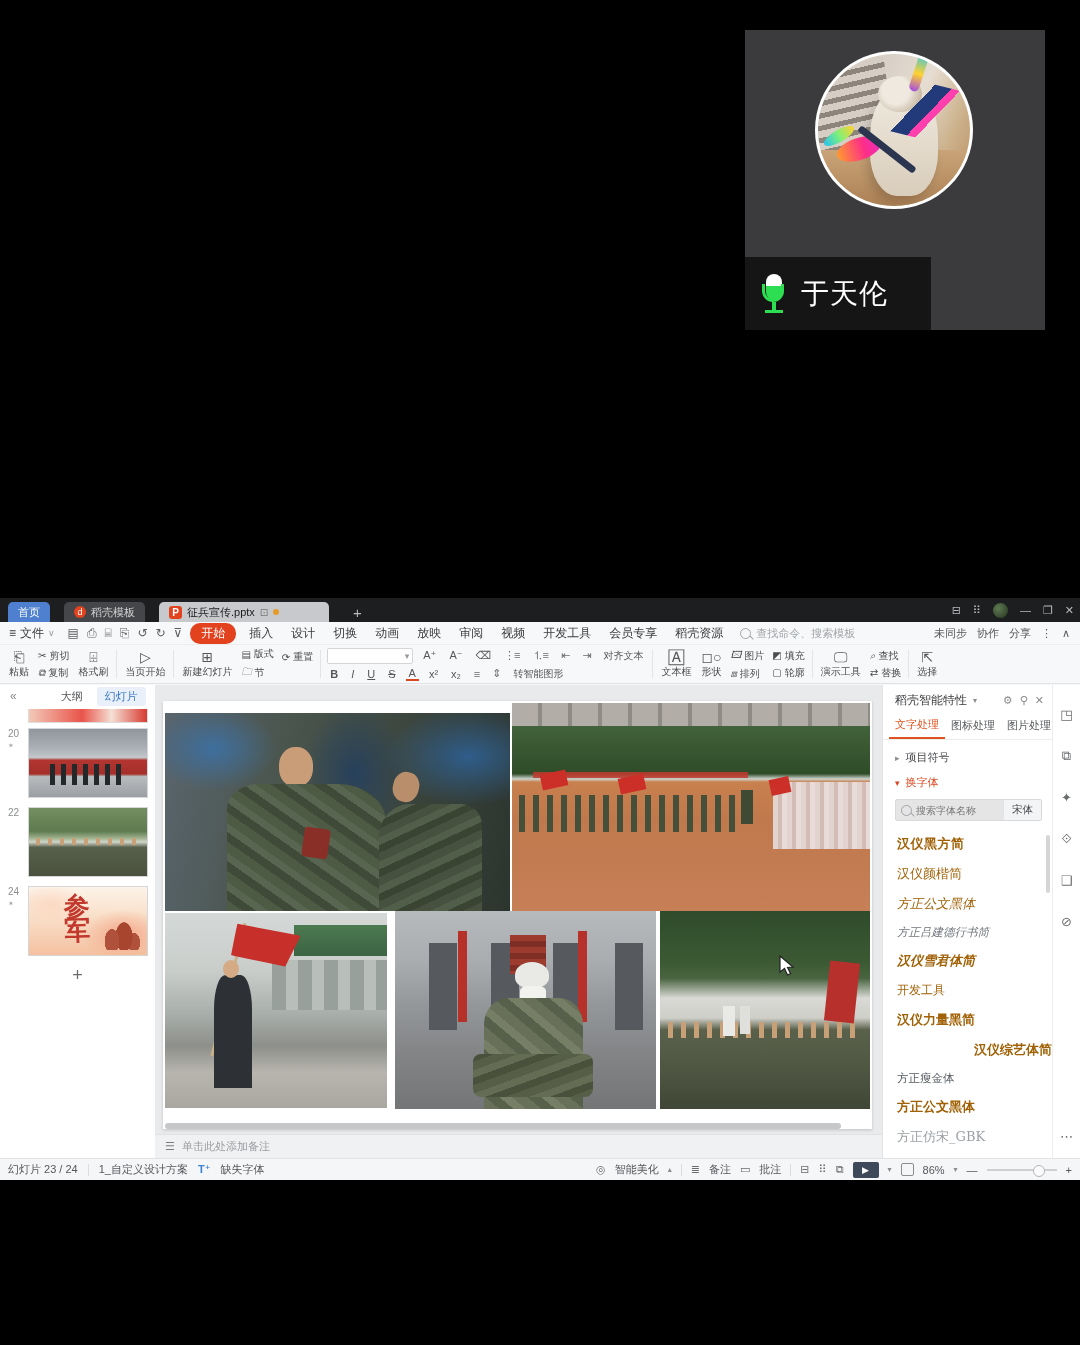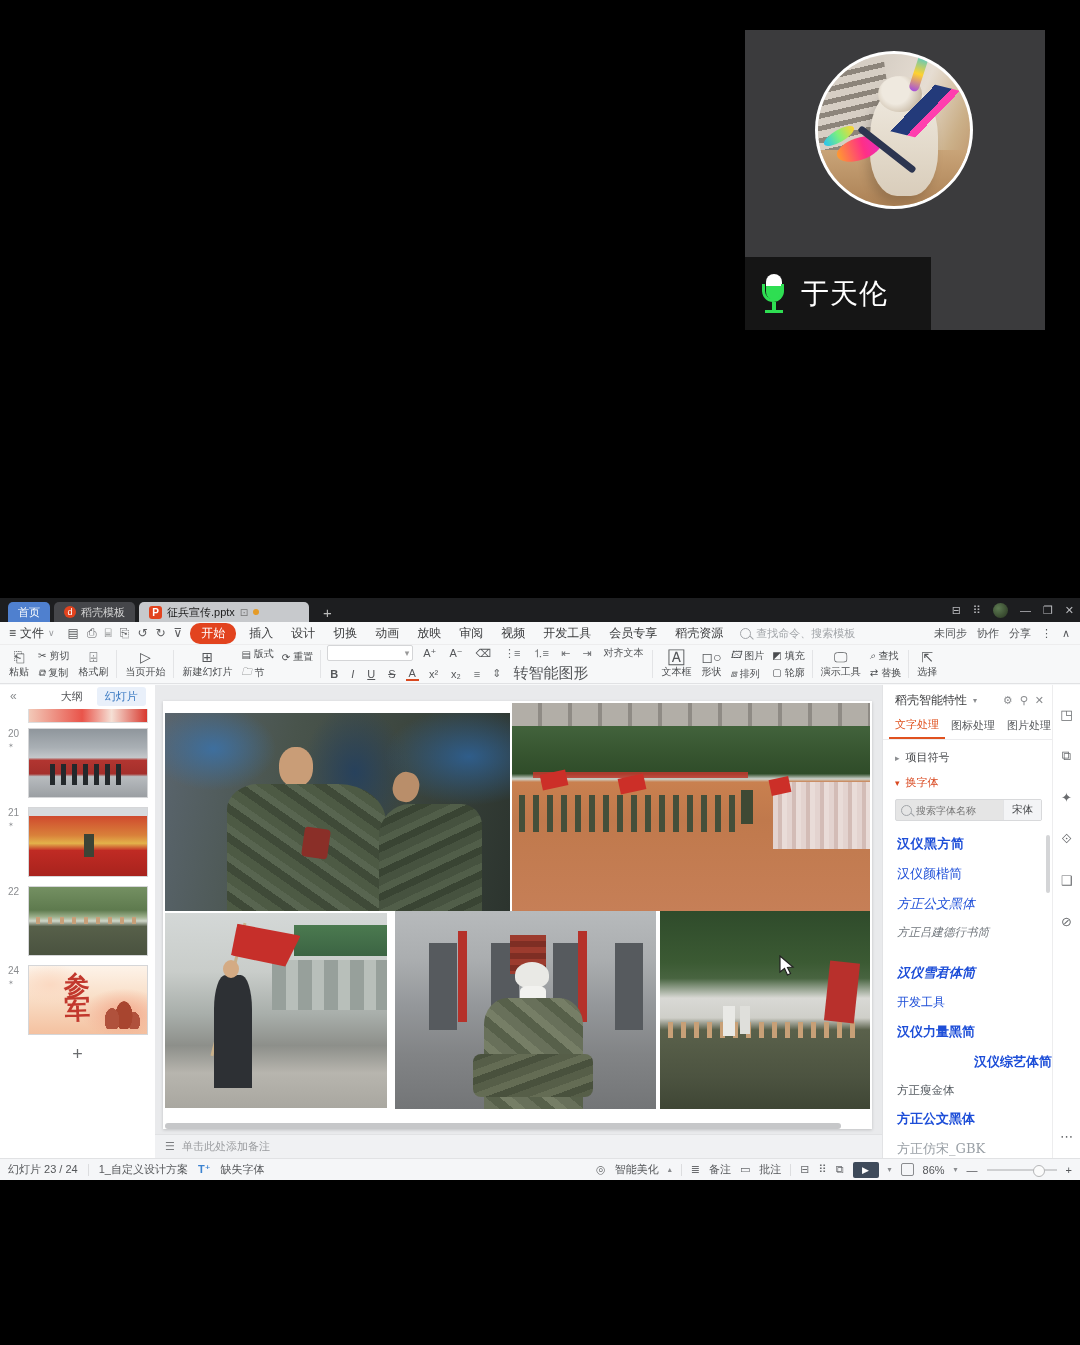--- a/index.html
+++ b/index.html
@@ -32,21 +32,21 @@
   .mic-cap{position:absolute;left:5px;top:0;width:16px;height:26px;border-radius:8px;
     background:linear-gradient(180deg,#ffffff 0 46%,#2ede52 46% 100%);}
   .mic-arc{position:absolute;left:1px;top:10px;width:22px;height:18px;border:3px solid #2ede52;border-top:none;
     border-radius:0 0 12px 12px;box-sizing:border-box;}
   .mic-stem{position:absolute;left:11px;top:28px;width:4px;height:8px;background:#2ede52;}
   .mic-base{position:absolute;left:4px;top:36px;width:18px;height:3px;background:#2ede52;}
   .pname{color:#fff;font-size:28px;letter-spacing:1px;}
   
   .wps{left:0;top:598px;width:1080px;height:582px;background:#f7f8f9;overflow:hidden;}
   .titlebar{position:absolute;left:0;top:0;width:100%;height:24px;background:#1d1e20;display:flex;align-items:flex-end;}
-  .ttab{height:20px;display:flex;align-items:center;gap:5px;padding:0 10px;font-size:11px;border-radius:5px 5px 0 0;margin-right:4px;}
+  .ttab{height:20px;display:flex;align-items:center;gap:5px;padding:0 10px;font-size:11px;border-radius:5px 5px 0 0;margin-right:14px;}
   .ttab-home{background:#4f80cf;color:#fff;margin-left:8px;}
   .ttab-docer{background:#45464a;color:#d5d5d5;}
   .ttab-doc{background:#c7c9cc;color:#1c1c1c;min-width:150px;}
   .docer-logo{width:12px;height:12px;border-radius:50%;background:#e2431e;color:#fff;font-size:9px;line-height:12px;text-align:center;}
   .p-logo{width:13px;height:13px;border-radius:3px;background:#e2431e;color:#fff;font-weight:bold;font-size:10px;line-height:13px;text-align:center;}
   .tab-extra{color:#777;font-size:10px;}
   .dot-orange{width:6px;height:6px;border-radius:50%;background:#e59b27;}
   .newtab{color:#bbb;font-size:15px;padding:0 10px;height:20px;display:flex;align-items:center;}
   .title-right{position:absolute;right:6px;top:0;height:24px;display:flex;align-items:center;gap:12px;color:#9a9b9e;font-size:12px;}
   .tb-avatar{width:15px;height:15px;border-radius:50%;background:radial-gradient(circle at 35% 35%,#5d7a52,#27331f);}
@@ -194,26 +194,26 @@
   .ptab.on{color:#e0521f;border-bottom:2px solid #e0521f;}
   .pmenu{margin-left:auto;color:#8a8c8f;font-size:12px;padding-right:4px;}
   .psec{display:flex;align-items:center;gap:6px;font-size:11px;color:#45474a;padding:10px 0 0 12px;}
   .psec .ar{color:#8a8c8f;font-size:9px;}
   .psec.hot{color:#d9481f;} .psec.hot .ar{color:#d9481f;}
   .fsearch{margin:9px 10px 4px 12px;height:20px;border:1px solid #d8d9db;border-radius:2px;display:flex;align-items:center;
     background:#e5e5e5;}
   .fsearch input{border:none;outline:none;flex:1;font-size:10px;color:#666;padding:0 4px;width:60px;background:transparent;}
   .fbtn{height:100%;display:flex;align-items:center;padding:0 8px;font-size:10.5px;color:#45474a;background:#f3f4f6;border-left:1px solid #e2e3e5;}
   .flist{padding:4px 0 0 0;}
-  .fitem{padding:6px 0 6px 14px;font-size:13px;color:#1d4ed8;white-space:nowrap;}
+  .fitem{padding:6px 0 6px 14px;font-size:13px;color:#a16207;white-space:nowrap;}
   .f-hei{font-weight:900;letter-spacing:.5px;}
   .f-kai{font-family:"DejaVu Serif","Liberation Serif",serif;}
   .f-xing{font-family:"DejaVu Serif",serif;font-style:italic;}
   .f-lv{font-family:"DejaVu Serif",serif;font-style:italic;color:#70767c;font-size:11.5px;}
-  .f-xue{font-family:"DejaVu Serif",serif;font-style:italic;font-weight:bold;margin-top:12px;}
+  .f-xue{font-family:"DejaVu Serif",serif;font-style:italic;font-weight:bold;}
   .f-jin{font-family:"DejaVu Serif",serif;font-size:12px;}
   .f-pow{font-weight:900;}
   .f-zon{font-weight:700;text-align:right;}
   .f-shou{font-family:"DejaVu Serif",serif;font-weight:300;font-size:11.5px;color:#555b61;}
   .f-gw{font-weight:700;}
   .f-fs{font-family:"DejaVu Serif",serif;color:#9aa0a6;}
   .pscroll{position:absolute;right:2px;top:150px;width:4px;height:58px;border-radius:2px;background:#d4d5d7;}
   
   .strip{position:absolute;right:0;top:0;bottom:0;width:28px;background:#fff;border-left:1px solid #ededee;
     display:flex;flex-direction:column;align-items:center;padding-top:22px;gap:26px;color:#6a6c6f;font-size:13px;box-sizing:border-box;}
@@ -387,21 +387,21 @@
       <div class="fmt-row">
         <span class="chip bld">B</span>
         <span class="chip itl">I</span>
         <span class="chip unl">U</span>
         <span class="chip stk">S</span>
         <span class="chip" style="border-bottom:2px solid #d9481f">A</span>
         <span class="chip">x²</span>
         <span class="chip">x₂</span>
         <span class="chip parag">≡</span>
         <span class="chip parag">⇕</span>
-        <span class="chip" style="font-size:15px">转智能图形</span>
+        <span class="chip" style="font-size:10px">转智能图形</span>
       </div>
     </div>
     <div class="vsep"></div>
     <div class="tb-big">
       <span class="g">🄰</span>
       <span>文本框</span>
     </div>
     <div class="tb-big">
       <span class="g">◻○</span>
       <span>形状</span>
@@ -459,27 +459,20 @@
       <div class="partial-thumb"></div>
 
       <div class="srow">
         <div class="snum"><span>20</span>
           <span class="star">✶</span></div>
         <div class="thumb t20">
             <div class="men"></div>
           </div>
       </div>
 
-      <div class="srow">
-        <div class="snum"><span>21</span>
-          <span class="star">✶</span></div>
-        <div class="thumb t21">
-            <div class="fig"></div>
-          </div>
-      </div>
 
       <div class="srow">
         <div class="snum"><span>22</span></div>
         <div class="thumb t22">
             <div class="heads"></div>
           </div>
       </div>
 
 
       <div class="srow">

